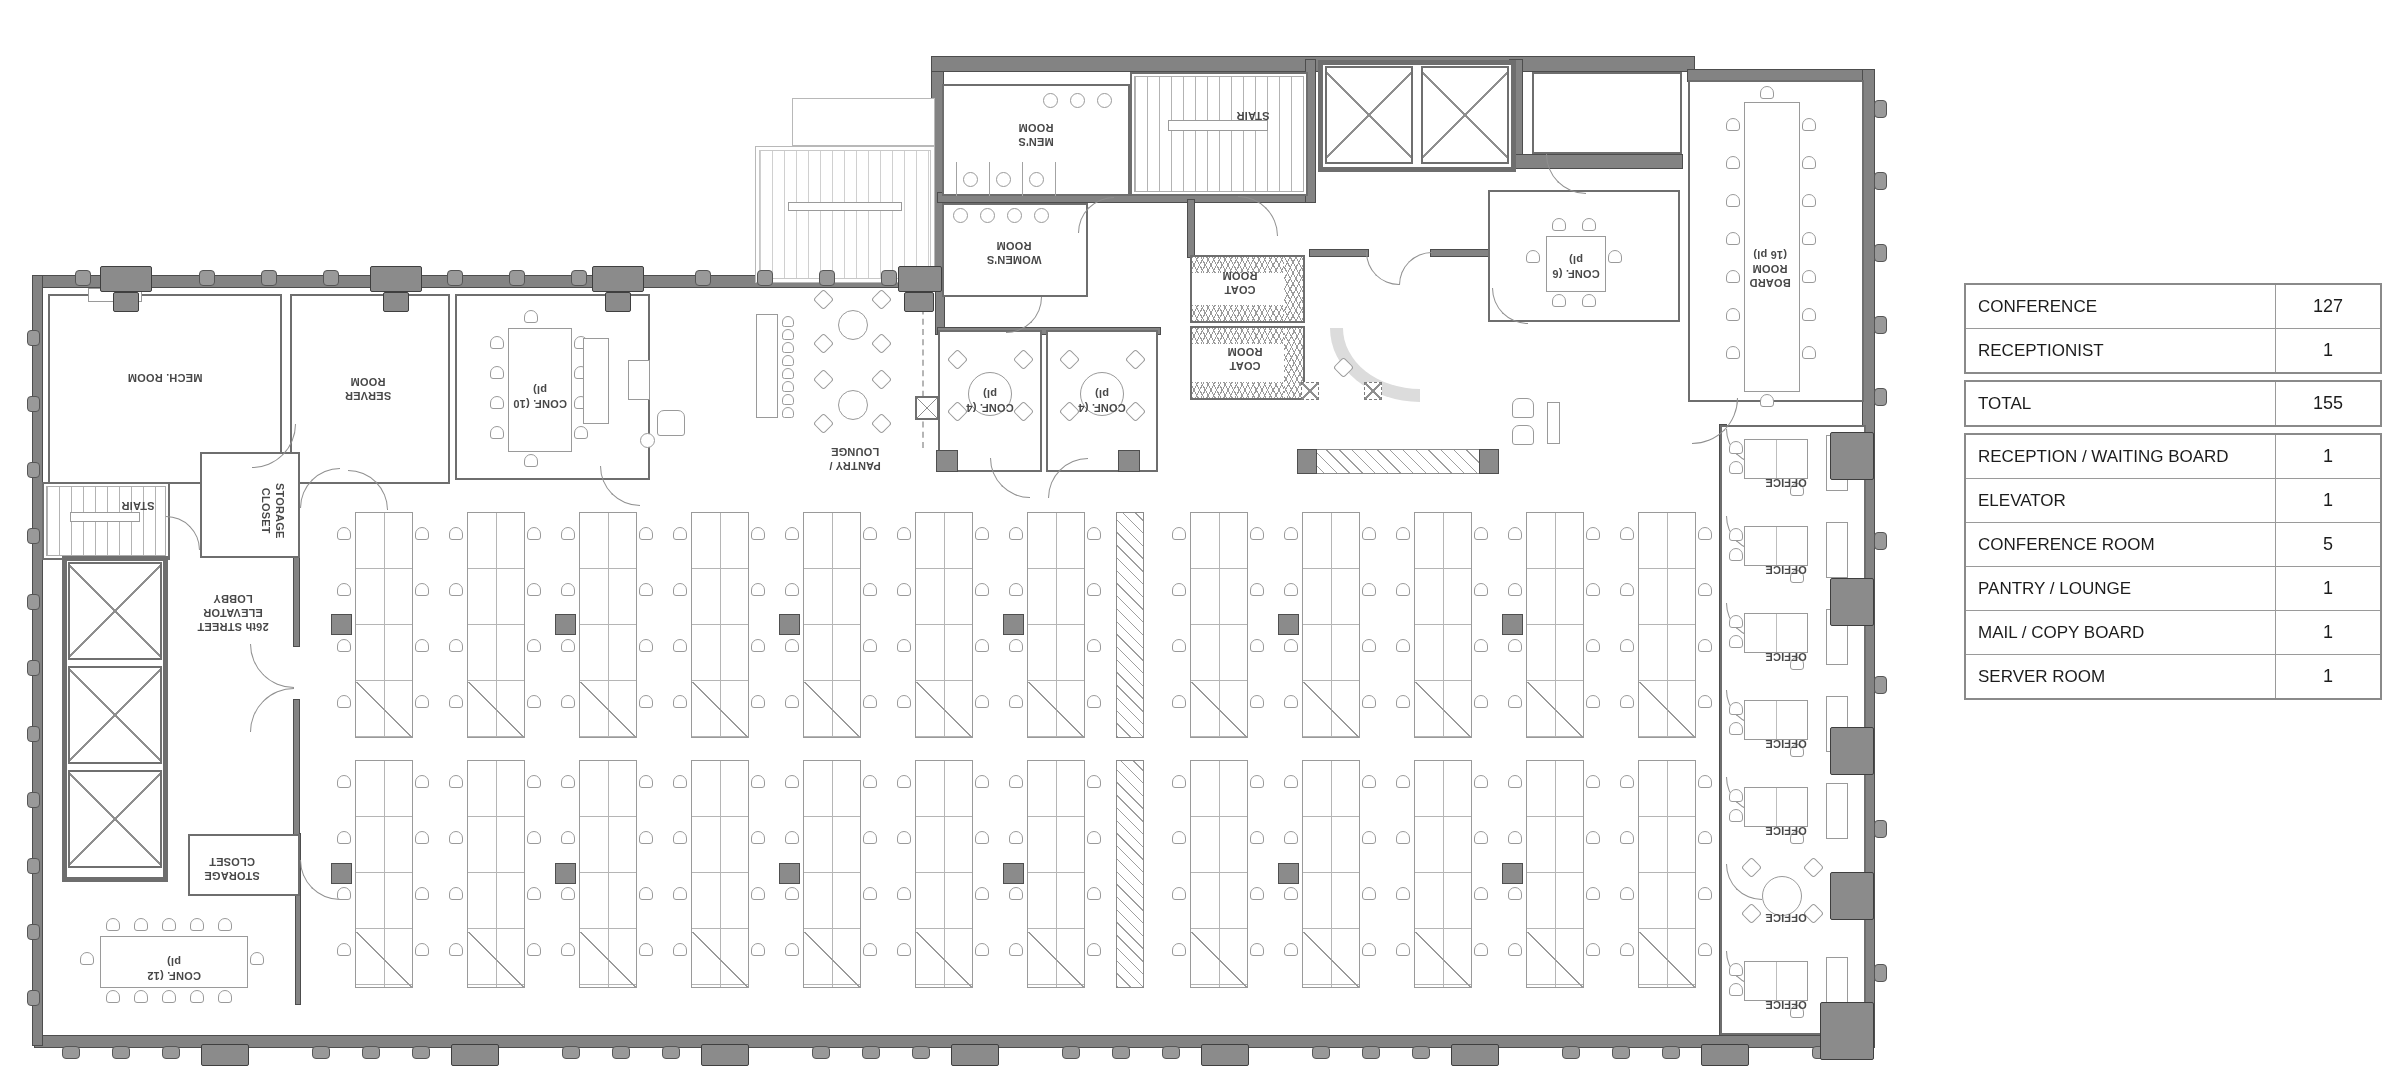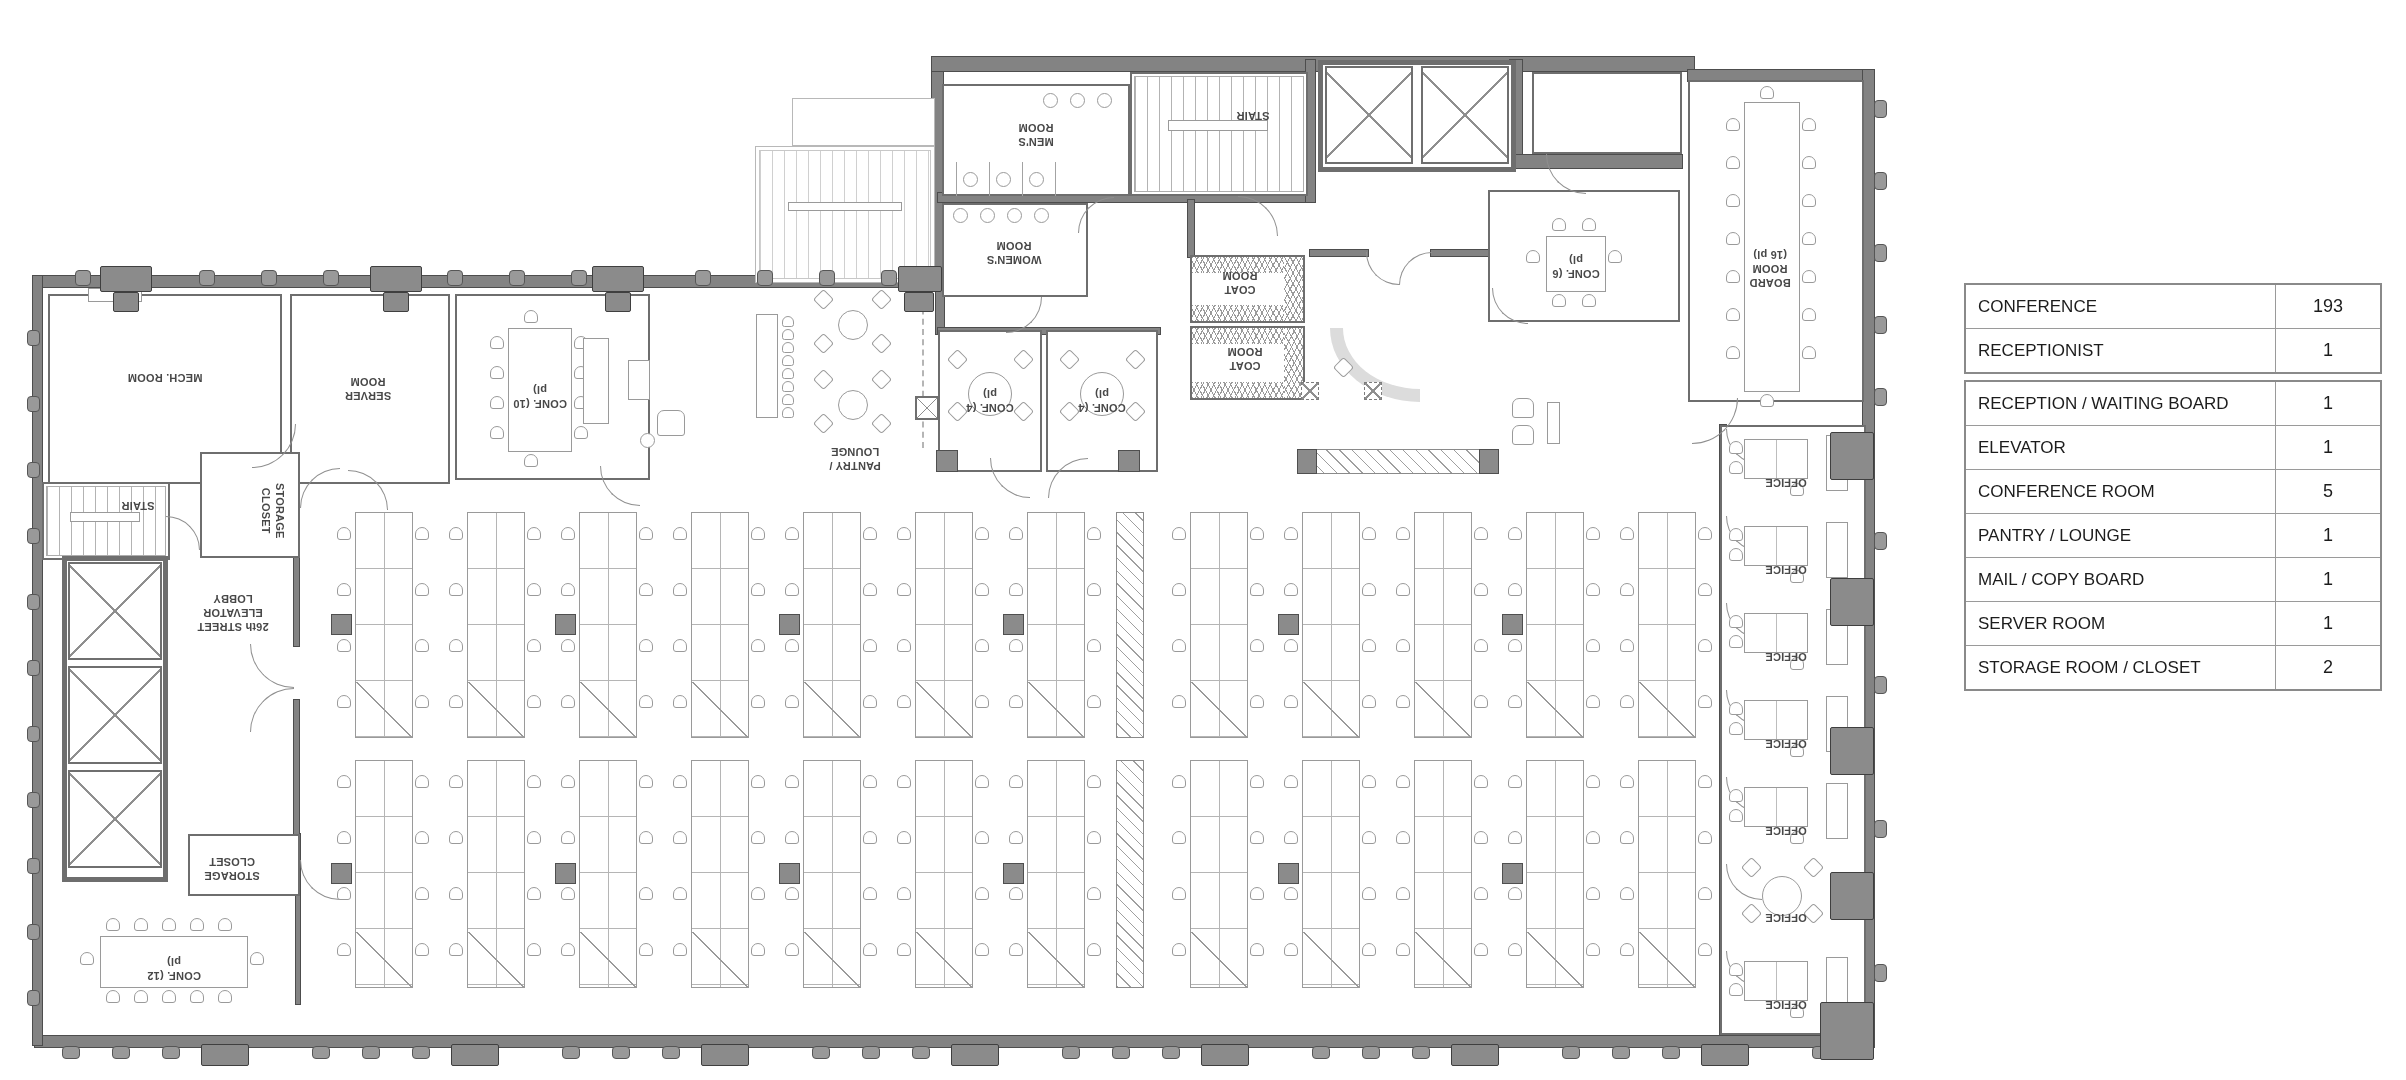--- a/index.html
+++ b/index.html
@@ -674,29 +674,35 @@
       <div class="lbl" style="left: 1760px; top: 736px; width: 52px;">OFFICE</div>
       <div class="lbl" style="left: 1760px; top: 823px; width: 52px;">OFFICE</div>
       <div class="lbl" style="left: 1760px; top: 910px; width: 52px;">OFFICE</div>
       <div class="lbl" style="left: 1760px; top: 997px; width: 52px;">OFFICE</div>
     </div>
 
   <div class="legend">
     <div class="lg-group">
       <div class="lg-row">
         <span class="lg-label">CONFERENCE</span>
-        <span class="lg-value">193</span>
+        <span class="lg-value">127</span>
       </div>
       <div class="lg-row">
         <span class="lg-label">RECEPTIONIST</span>
         <span class="lg-value">1</span>
       </div>
     </div>
     <div class="lg-group">
       <div class="lg-row">
+        <span class="lg-label">TOTAL</span>
+        <span class="lg-value">155</span>
+      </div>
+    </div>
+    <div class="lg-group">
+      <div class="lg-row">
         <span class="lg-label">RECEPTION / WAITING BOARD</span>
         <span class="lg-value">1</span>
       </div>
       <div class="lg-row">
         <span class="lg-label">ELEVATOR</span>
         <span class="lg-value">1</span>
       </div>
       <div class="lg-row">
         <span class="lg-label">CONFERENCE ROOM</span>
         <span class="lg-value">5</span>
@@ -705,20 +711,16 @@
         <span class="lg-label">PANTRY / LOUNGE</span>
         <span class="lg-value">1</span>
       </div>
       <div class="lg-row">
         <span class="lg-label">MAIL / COPY BOARD</span>
         <span class="lg-value">1</span>
       </div>
       <div class="lg-row">
         <span class="lg-label">SERVER ROOM</span>
         <span class="lg-value">1</span>
-      </div>
-      <div class="lg-row">
-        <span class="lg-label">STORAGE ROOM / CLOSET</span>
-        <span class="lg-value">2</span>
       </div>
     </div>
   </div>
 </div>
 
 </body></html>

